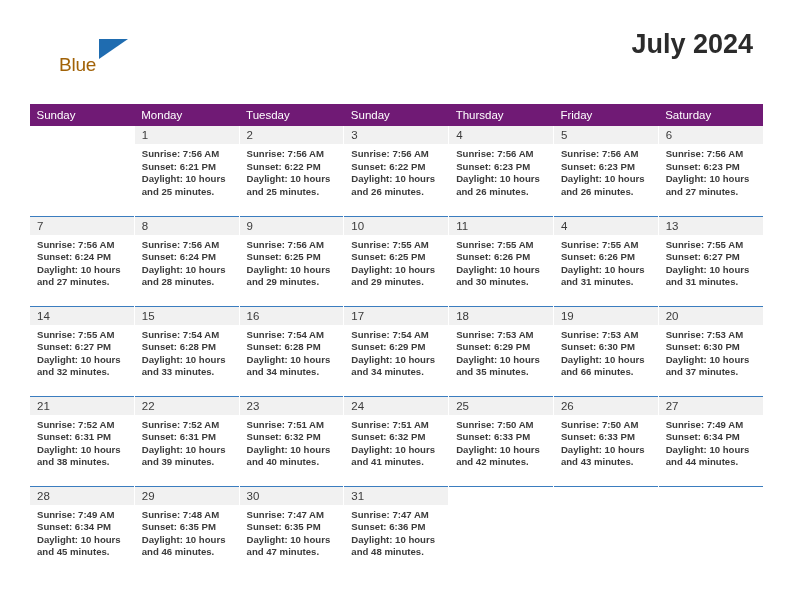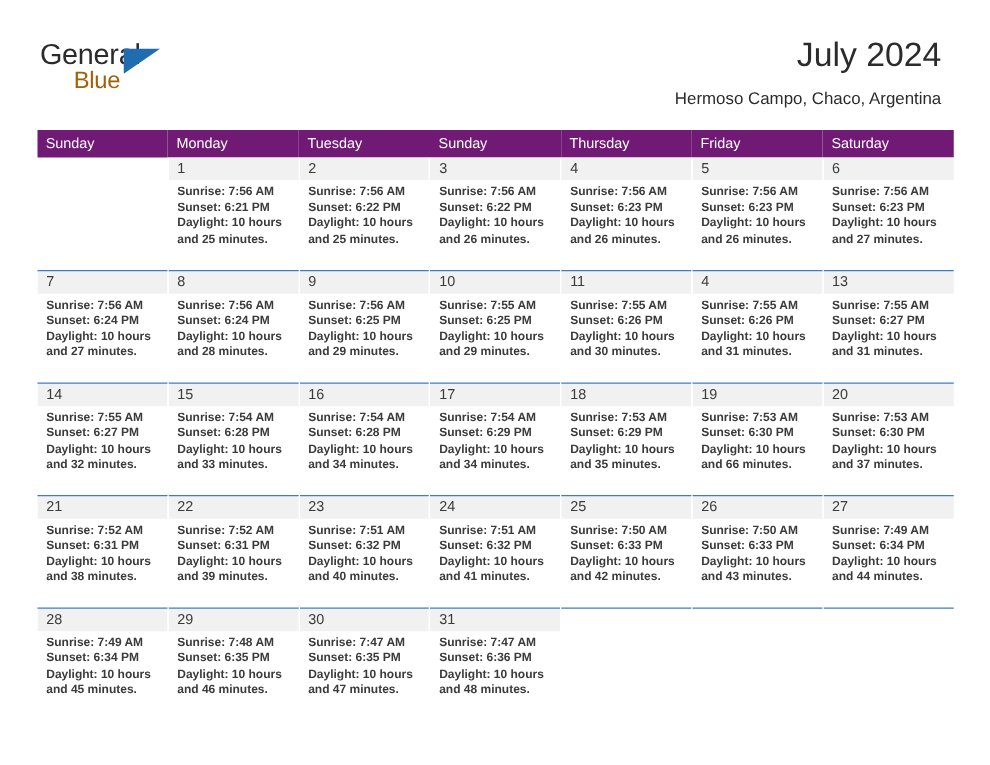--- a/index.html
+++ b/index.html
@@ -65,21 +65,21 @@
   .title-block {
     position: absolute;
     right: 39px;
     top: 28px;
     text-align: right;
   }
   .cal-title {
     font-size: 27px;
     color: #2b2b2b;
     line-height: 32px;
-    font-weight: normal;
+    font-weight: bold;
     margin: 0;
   }
   .cal-subtitle {
     font-size: 13.5px;
     color: #2b2b2b;
     margin-top: 11px;
     line-height: 16px;
   }
 
   
@@ -130,28 +130,26 @@
   td.blank .details { visibility: hidden; }
 </style>
 </head>
 <body>
 
 <div class="page">
 
   <div class="header">
 
     <div class="logo">
-      <span class="logo-general">General</span>
       <span class="logo-tri"></span>
       <span class="logo-blue">Blue</span>
     </div>
 
     <div class="title-block">
       <h1 class="cal-title">July 2024</h1>
-      <div class="cal-subtitle">Hermoso Campo, Chaco, Argentina</div>
     </div>
 
   </div>
 
   <table class="calendar">
     <thead>
       <tr>
         <th>Sunday</th>
         <th>Monday</th>
         <th>Tuesday</th>

